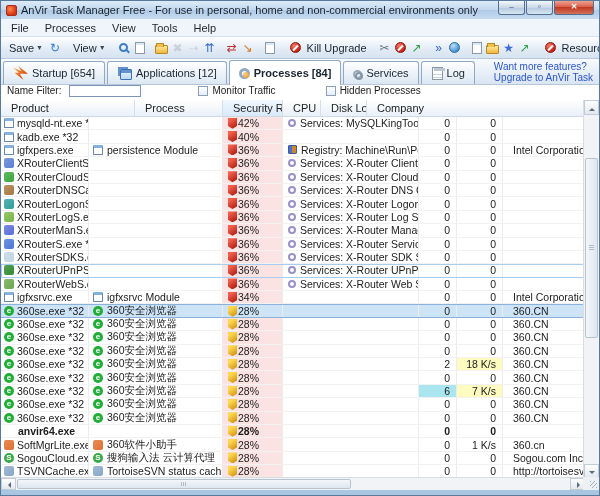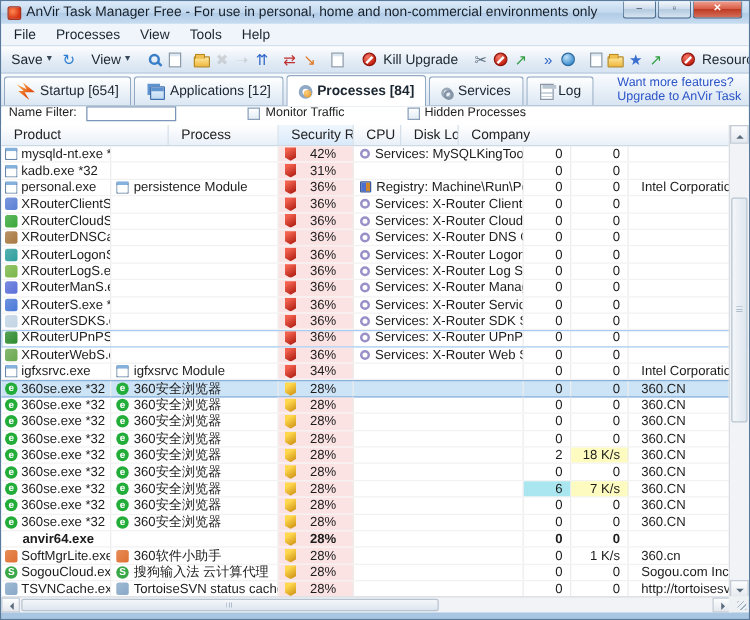--- a/index.html
+++ b/index.html
@@ -86,21 +86,21 @@
   .body { position:relative; height:362px; overflow:hidden; }
   .row { display:flex; height:13.4px; font-size:10.5px; color:#1c1c1c; align-items:stretch;
     border-bottom:1px solid #f2f2f2; }
   .row.selected { background:#cde4f7; border-top:1px solid #8ab2dc; border-bottom:1px solid #8ab2dc; }
   .row.focused { outline:1px solid #a9cdf0; outline-offset:-1px; }
   .row.bold { font-weight:bold; }
   .cell { overflow:hidden; white-space:nowrap; display:flex; align-items:center;
     border-right:1px solid #ececec; }
   .c-proc { width:88px; padding-left:3px; gap:3px; }
   .c-prod { width:134px; padding-left:4px; gap:4px; }
-  .c-risk { width:60px; padding-left:5px; gap:11px; background:#fbe3e3; }
+  .c-risk { width:60px; padding-left:5px; gap:1px; background:#fbe3e3; }
   .row.selected .c-risk { background:transparent; }
   .c-start { width:136px; padding-left:5px; gap:4px; }
   .c-cpu { width:38px; justify-content:flex-end; padding-right:6px; }
   .c-disk { width:46px; justify-content:flex-end; padding-right:6px; }
   .c-co { flex:1; padding-left:10px; }
   .hl-cyan { background:#a9e6ef; } .hl-yellow { background:#fdfbc0; }
   .pi { width:10px; height:10px; flex:0 0 auto; border-radius:2px; }
   .pi-appwin { background:#fff; border:1px solid #6a87a8; border-top:3px solid #85b1dd; border-radius:1px; }
   .pi-circle { border-radius:50%; color:#fff; font-size:8px; font-weight:bold; line-height:10px; text-align:center; }
   .su-service { width:8px; height:8px; border:2px solid #9a90c8; border-radius:50%; flex:0 0 auto; }
@@ -318,31 +318,31 @@
           <span class="cell c-co"></span>
         </div>
         <div class="row">
           <span class="cell c-proc">
             <span class="pi pi-appwin"></span>
             <span>kadb.exe *32</span>
           </span>
           <span class="cell c-prod"></span>
           <span class="cell c-risk">
             <span class="shield red"></span>
-            <span>31%</span>
+            <span>40%</span>
           </span>
           <span class="cell c-start"></span>
           <span class="cell c-cpu">0</span>
           <span class="cell c-disk">0</span>
           <span class="cell c-co"></span>
         </div>
         <div class="row">
           <span class="cell c-proc">
             <span class="pi pi-appwin"></span>
-            <span>personal.exe</span>
+            <span>igfxpers.exe</span>
           </span>
           <span class="cell c-prod">
             <span class="pi pi-appwin"></span>
             <span>persistence Module</span>
           </span>
           <span class="cell c-risk">
             <span class="shield red"></span>
             <span>36%</span>
           </span>
           <span class="cell c-start">

